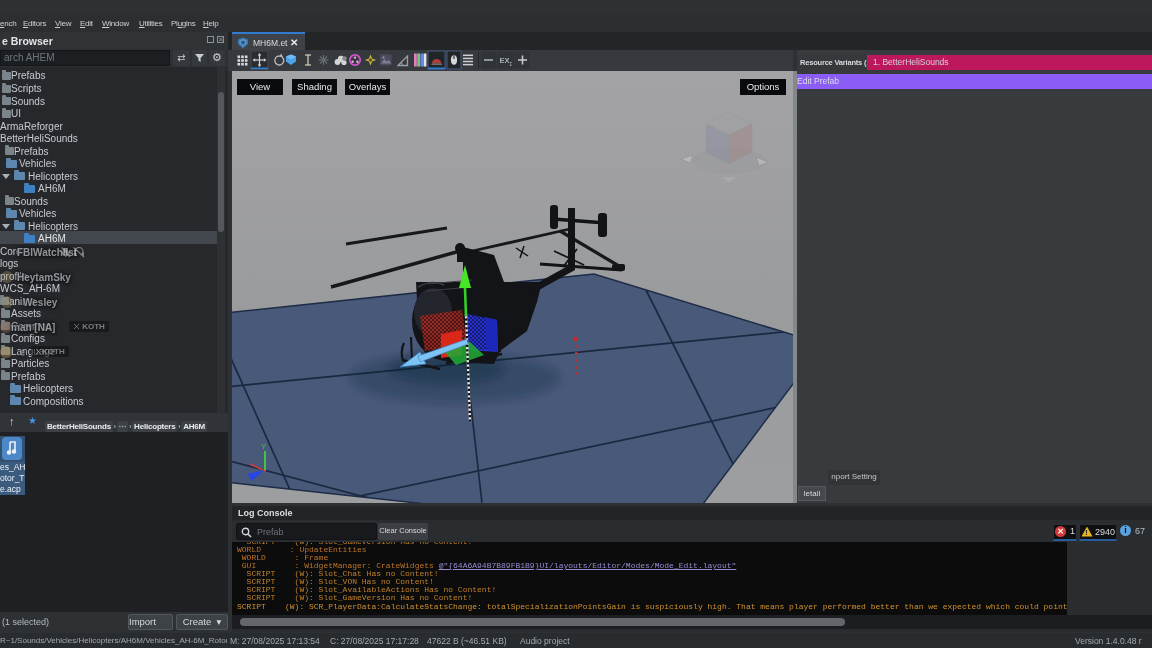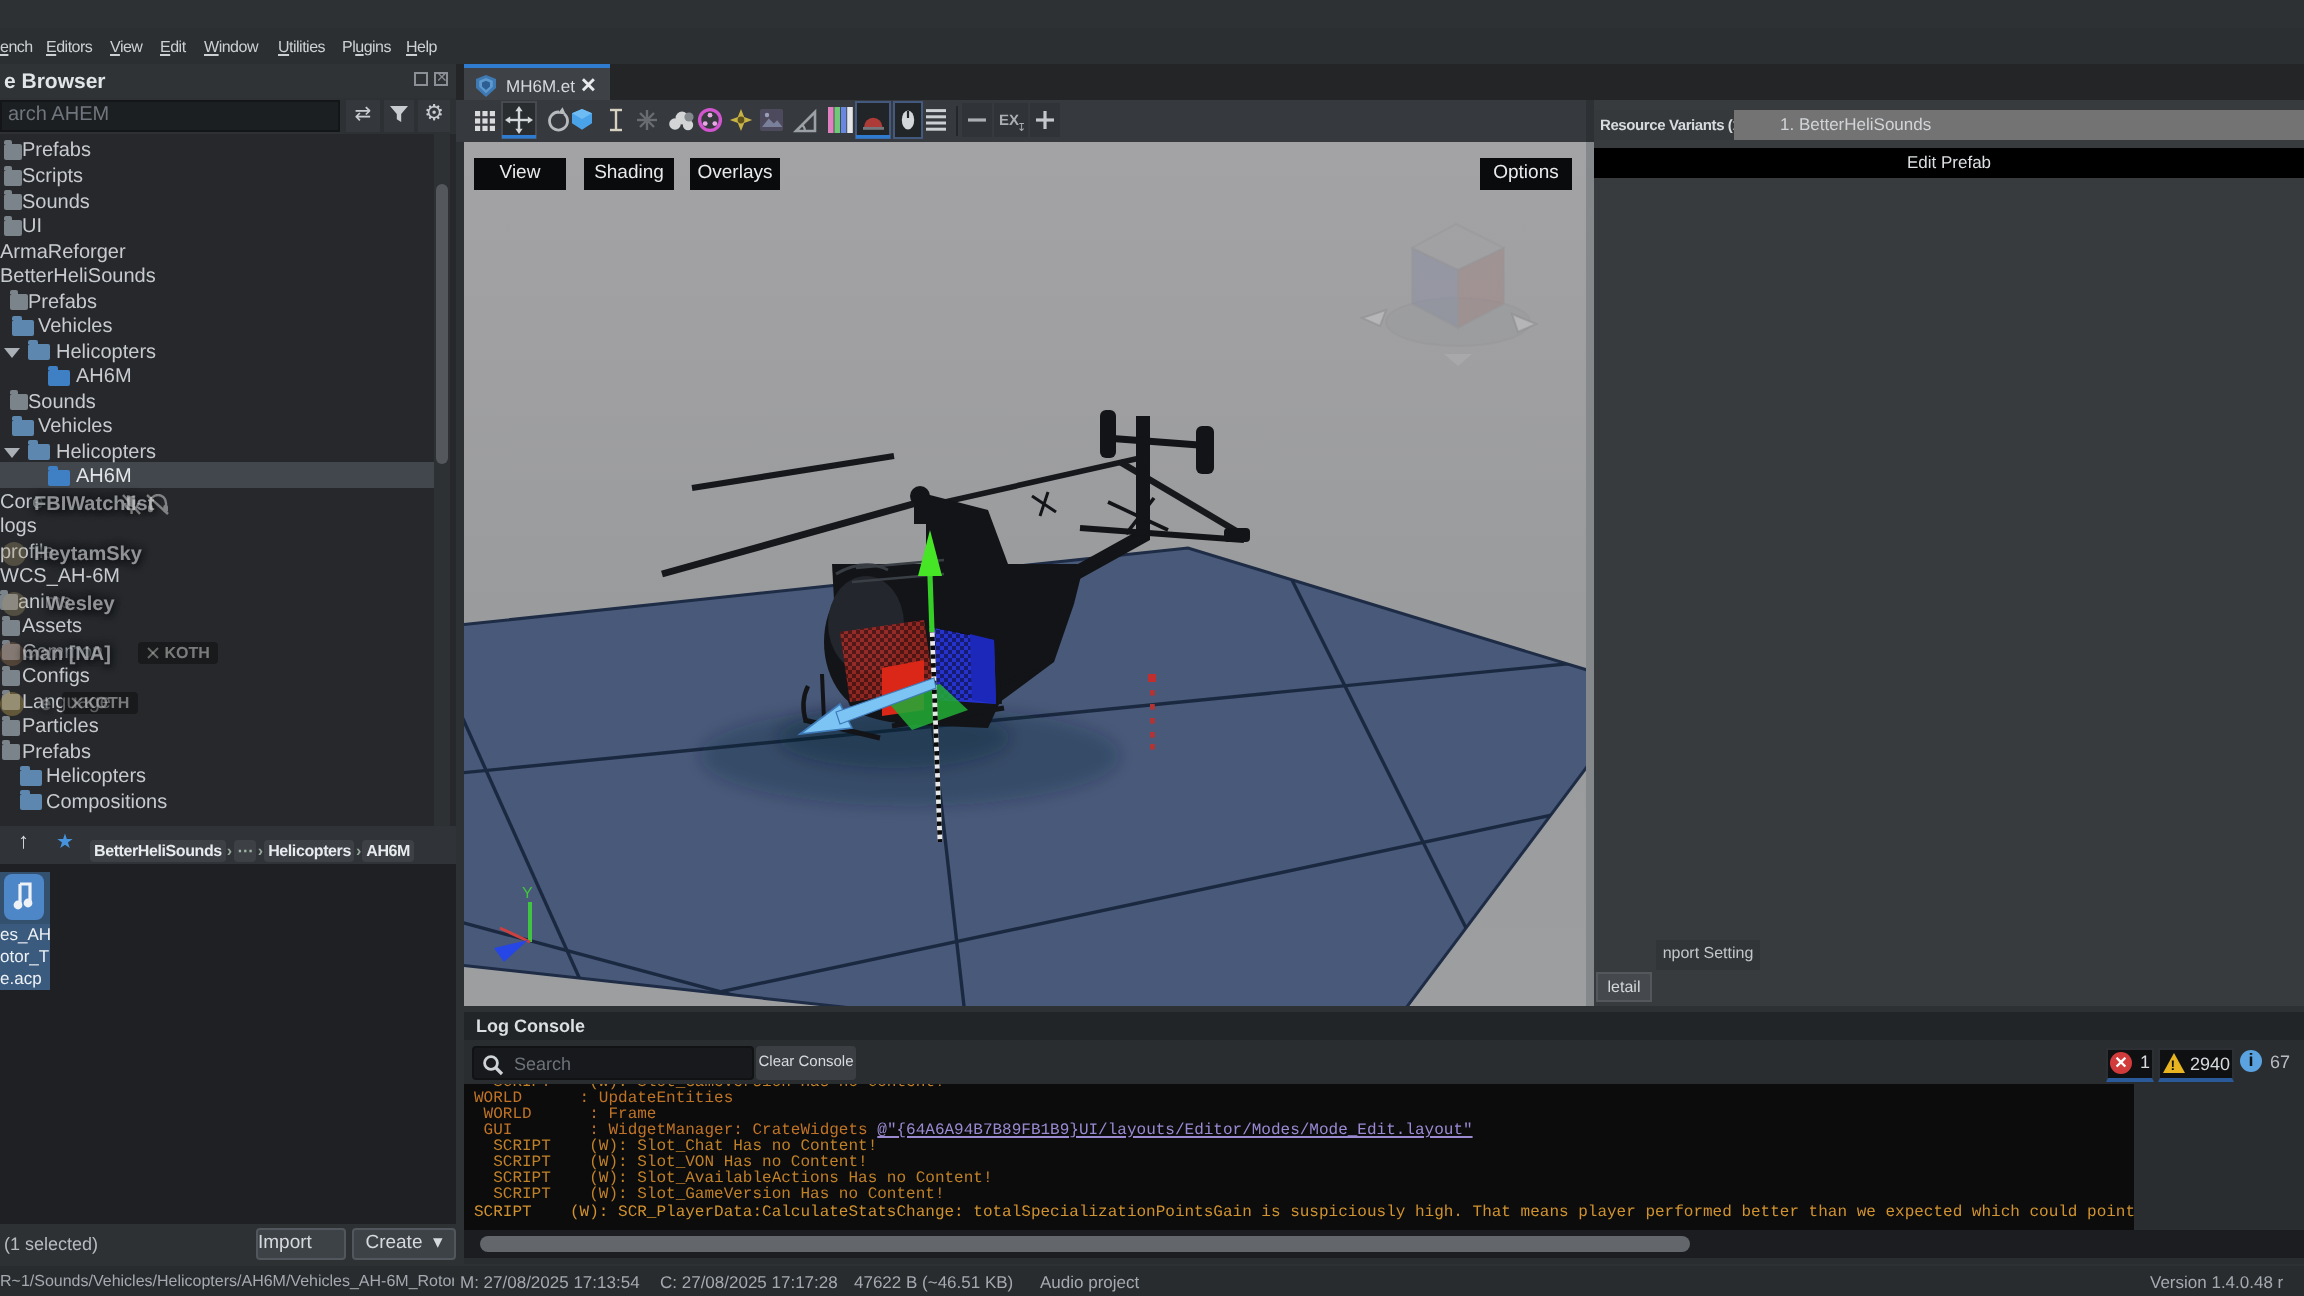--- a/index.html
+++ b/index.html
@@ -404,37 +404,37 @@
 <div class="btn3d" style="left:237px;top:79px;width:46px">View</div>
 <div class="btn3d" style="left:292px;top:79px;width:45px">Shading</div>
 <div class="btn3d" style="left:345px;top:79px;width:45px">Overlays</div>
 <div class="btn3d" style="left:740px;top:79px;width:46px">Options</div>
 
 <div class="abs" style="left:793px;top:71px;width:4px;height:432px;background:#85888b"></div>
 
 <div class="abs" style="left:797px;top:50px;width:355px;height:453px;background:#383b3e">
   <div class="abs" style="left:0;top:5px;width:355px;height:15px;background:#36393c">
     <span class="abs" style="left:3px;top:3px;width:68px;overflow:hidden;white-space:nowrap;font-size:7.5px;font-weight:bold;color:#d8dbde;letter-spacing:-0.2px">Resource Variants (1)</span>
-    <span class="abs" style="left:70px;top:0;width:285px;height:15px;background:#737373;color:#d2d5d8;font-size:8.5px;line-height:15px;padding-left:23px">1. BetterHeliSounds</span>
+    <span class="abs" style="left:70px;top:0;width:285px;height:15px;background:#be185d;color:#d2d5d8;font-size:8.5px;line-height:15px;padding-left:6px">1. BetterHeliSounds</span>
   </div>
-  <div class="abs" style="left:0;top:24px;width:355px;height:15px;background:#000000;color:#dcdfe2;font-size:8.5px;text-align:center;line-height:15px">Edit Prefab</div>
+  <div class="abs" style="left:0;top:24px;width:355px;height:15px;background:#8b5cf6;color:#dcdfe2;font-size:8.5px;text-align:left;line-height:15px">Edit Prefab</div>
   <div class="abs" style="left:1px;top:436px;width:28px;height:15px;background:#45494d;border:1px solid #54585c;color:#d4d7da;font-size:8px;line-height:13px;text-align:center">letail</div>
   <div class="abs" style="left:31px;top:420px;width:52px;height:15px;background:#323538;color:#c4c7ca;font-size:8px;line-height:14px;text-align:center">nport Setting</div>
 </div>
 
 <div class="abs" id="logconsole" style="left:232px;top:506px;width:920px;height:126px;background:#2a2d30">
  <div class="abs" style="left:0;top:0;width:920px;height:14px;background:#222528">
    <span class="abs" style="left:6px;top:2px;font-size:9px;font-weight:bold;color:#dcdfe2">Log Console</span>
  </div>
  <div class="abs" style="left:4px;top:17px;width:141px;height:17px;background:#17191c;border:1px solid #101214;border-radius:2px">
    <svg class="abs" style="left:4px;top:3px" width="11" height="11" viewBox="0 0 11 11">
           <circle cx="4.5" cy="4.5" r="3.2" fill="none" stroke="#cfd3d7" stroke-width="1.4"></circle>
           <line x1="7" y1="7" x2="10" y2="10" stroke="#cfd3d7" stroke-width="1.6"></line>
         </svg>
-   <span class="abs" style="left:20px;top:3px;font-size:9px;color:#6d7379">Search</span>
+   <span class="abs" style="left:20px;top:3px;font-size:9px;color:#6d7379">Prefab</span>
  </div>
  <div class="abs" style="left:146px;top:17px;width:50px;height:17px;background:#3b3f43;border-radius:2px;color:#d8dbde;font-size:7.5px;text-align:center;line-height:16px">Clear Console</div>
 
  <div class="abs" style="left:821px;top:18px;width:24px;height:17px;background:#0e1012;border:1px solid #2c2f33;border-bottom:2px solid #2a5a9a">
    <span class="abs" style="left:1px;top:1px;width:11px;height:11px;border-radius:50%;background:#d23b3b;color:#fff;font-size:8px;text-align:center;line-height:11px;font-weight:bold">✕</span>
    <span class="abs" style="left:16px;top:1px;font-size:9px;color:#d8dbde">1</span>
  </div>
  <div class="abs" style="left:847px;top:18px;width:38px;height:17px;background:#0e1012;border:1px solid #2c2f33;border-bottom:2px solid #2a5a9a">
    <svg class="abs" style="left:1px;top:1px" width="12" height="11" viewBox="0 0 12 11">
           <path d="M6 0.5L11.5 10.5H0.5z" fill="#e8b521"></path>

